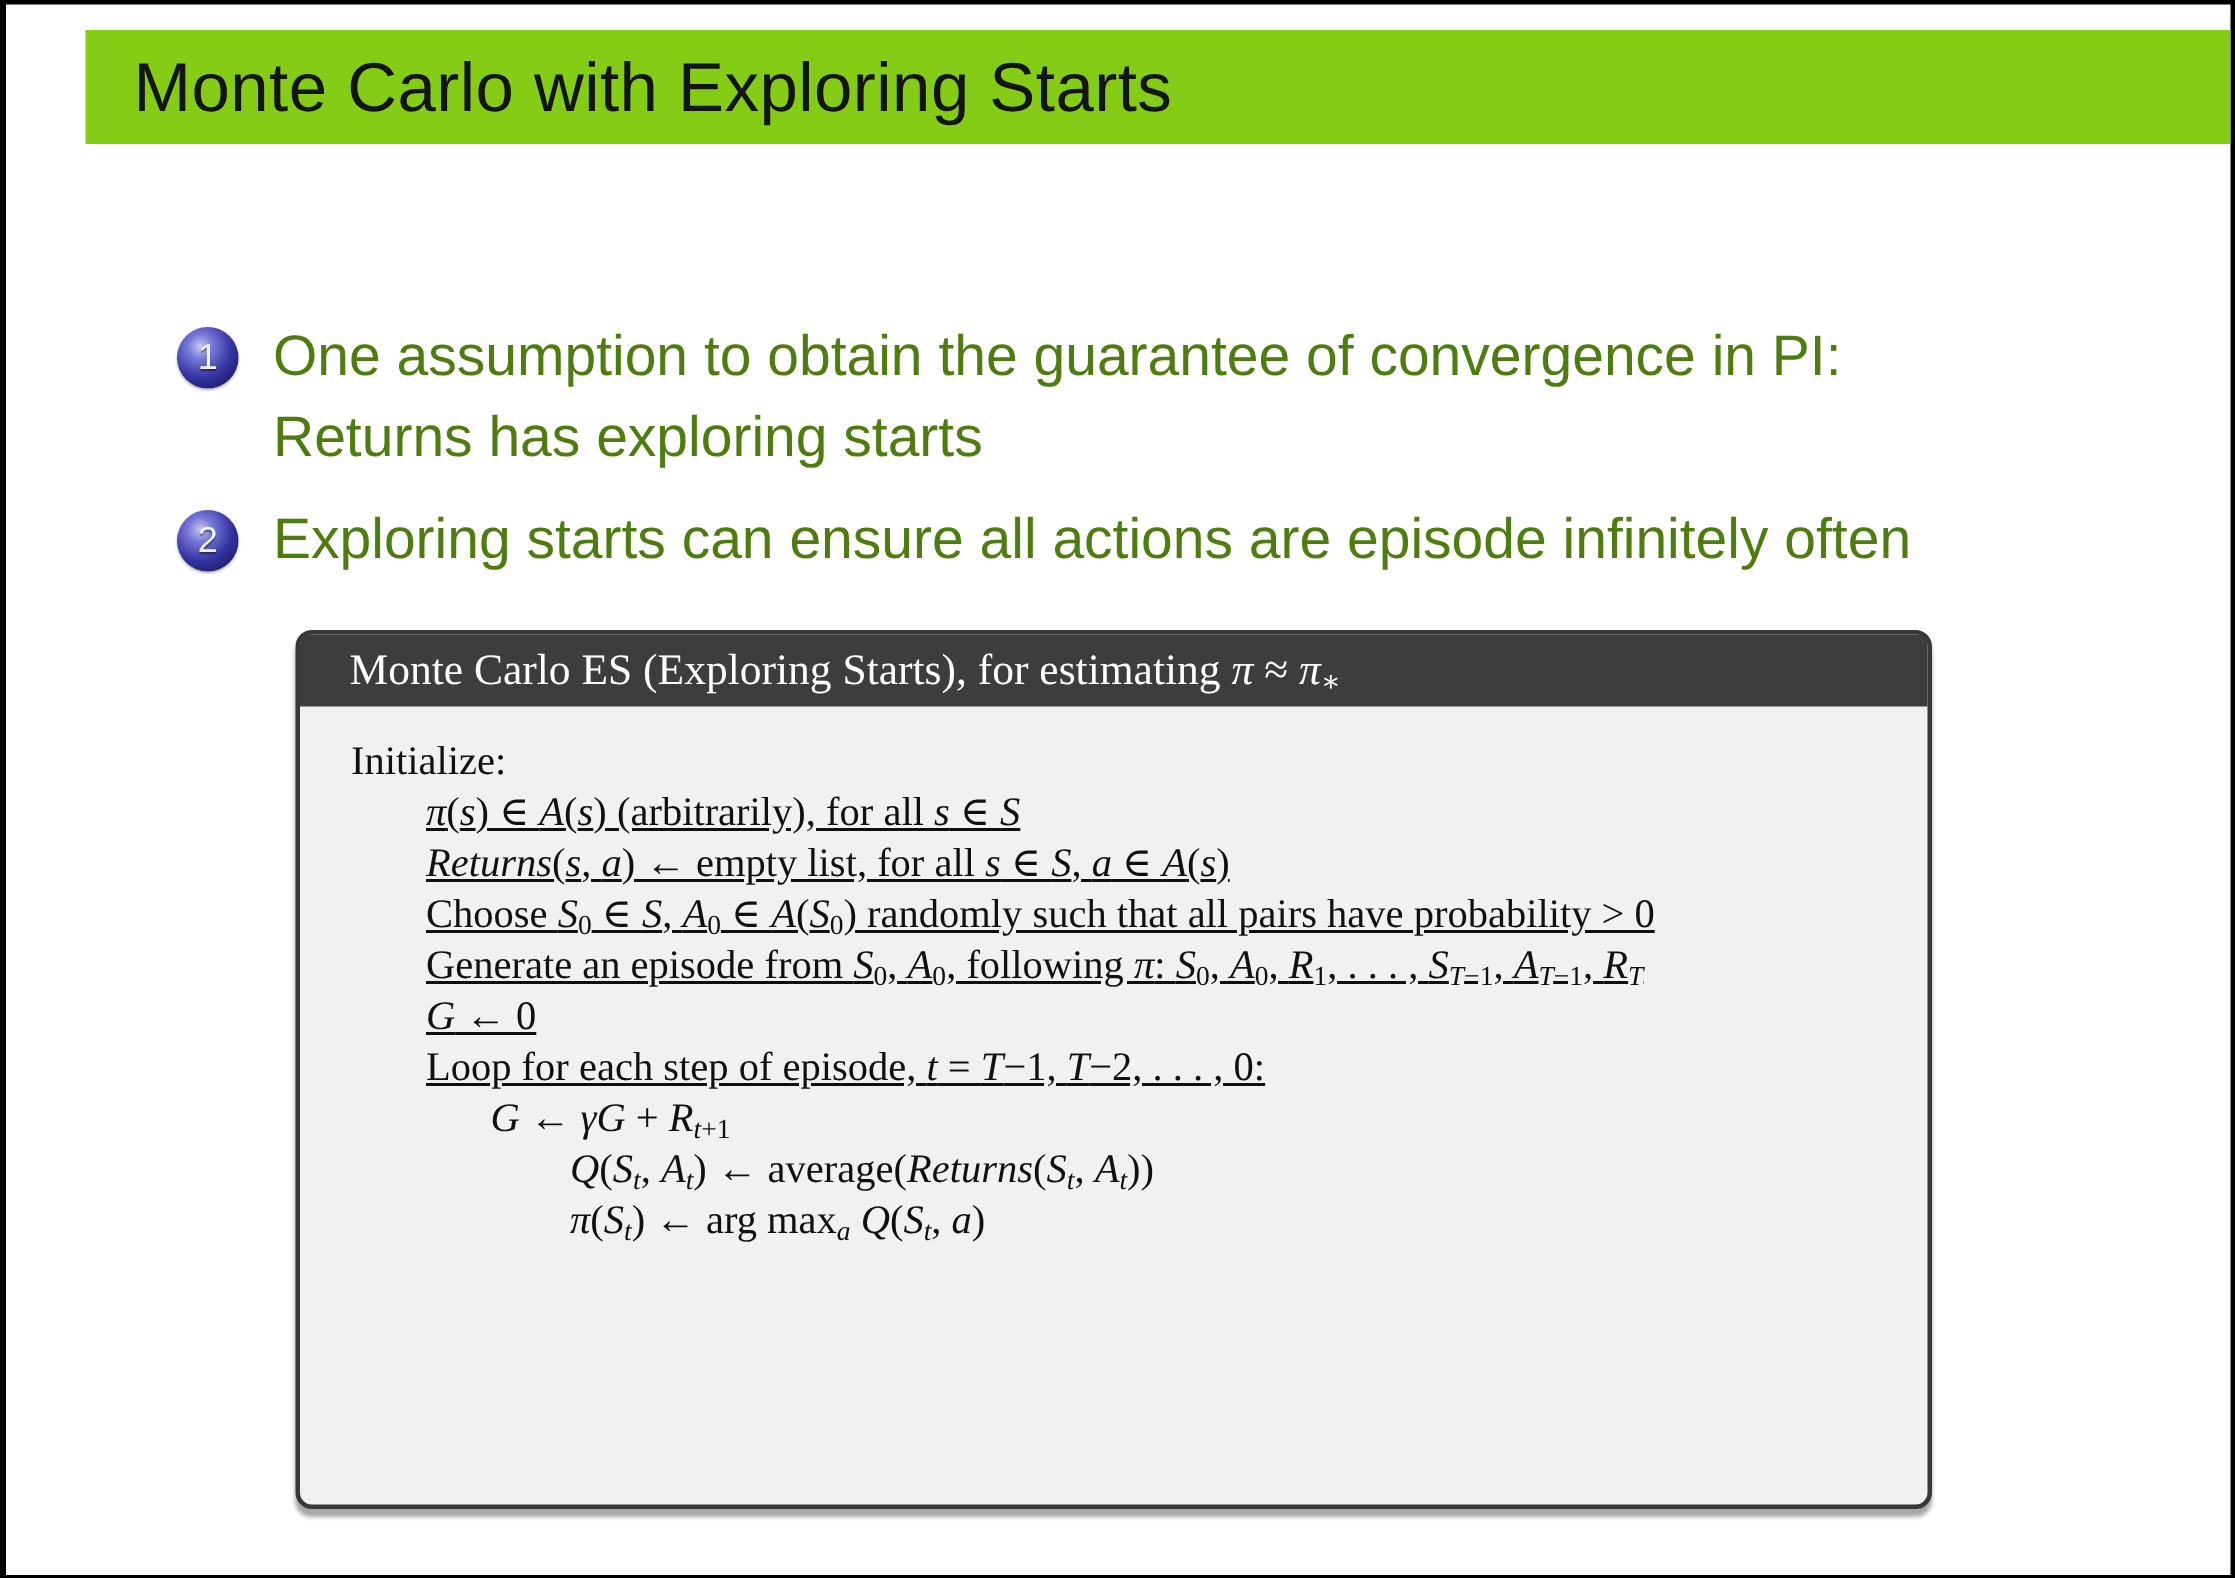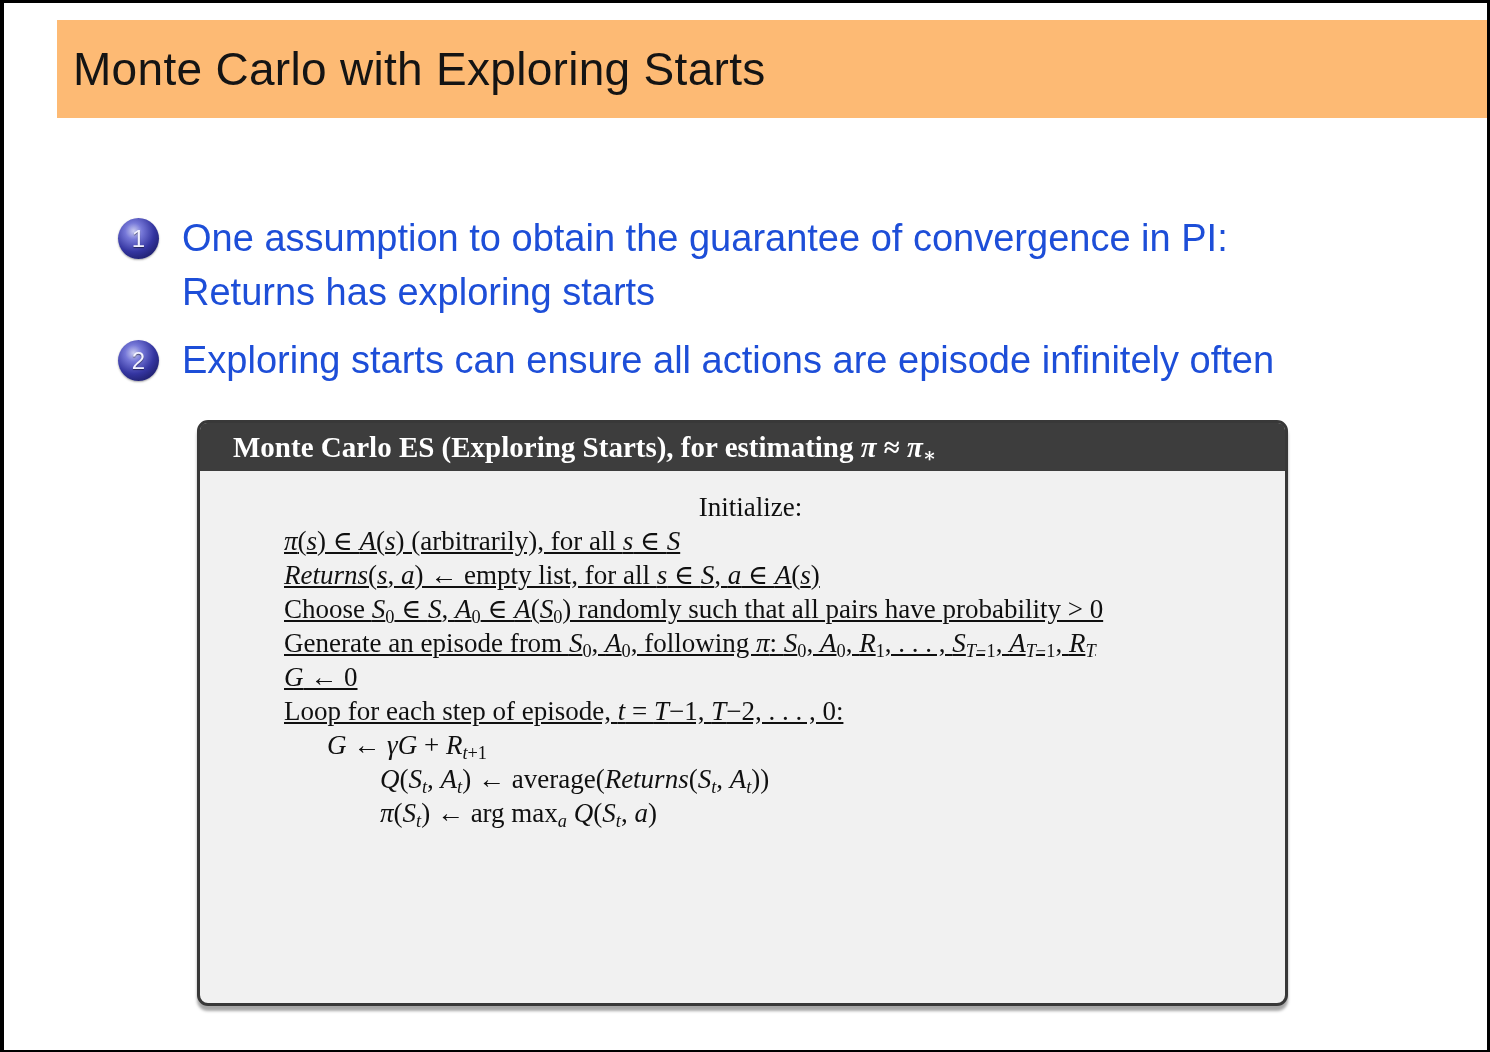--- a/index.html
+++ b/index.html
@@ -17,25 +17,25 @@
     border-bottom: 2px solid #000;
     overflow: hidden;
   }
 
   
   .title-bar {
     position: absolute;
     left: 53px;
     top: 17px;
     width: 1430px;
-    height: 98px;
-    background: #fdba74;
+    height: 76px;
+    background: #84cc16;
     display: flex;
     align-items: center;
-    padding-left: 16px;
+    padding-left: 32px;
   }
   .title-text {
     font-size: 46px;
     color: #141414;
     letter-spacing: 0.3px;
   }
 
   
   .bullet-item {
     position: absolute;
@@ -59,21 +59,21 @@
     justify-content: center;
     color: #f2f2ff;
     font-size: 24px;
     text-shadow: 0 1px 1px rgba(0,0,0,0.5);
   }
 
   .bullet-text {
     margin-left: 23px;
     font-size: 38px;
     line-height: 54px;
-    color: #1d4ed8;
+    color: #4d7c0f;
   }
 
   
   .alg-box {
     position: absolute;
     left: 193px;
     top: 417px;
     width: 1091px;
     height: 586px;
     background: #f1f1f1;
@@ -83,32 +83,32 @@
   }
   .alg-header {
     height: 48px;
     background: #3d3d3d;
     border-radius: 7px 7px 0 0;
     display: flex;
     align-items: center;
     padding-left: 33px;
     color: #ffffff;
     font-family: "Liberation Serif", "DejaVu Serif", serif;
-    font-weight: bold;
+    font-weight: normal;
     font-size: 29px;
   }
   .alg-body {
     padding: 19px 18px 0 34px;
     font-family: "Liberation Serif", "DejaVu Serif", serif;
     font-size: 27px;
     color: #101010;
   }
   .alg-line { line-height: 34px; white-space: nowrap; }
   .alg-line.gap { margin-top: 17px; }
-  .ind0 { padding-left: 0; text-align: center; }
+  .ind0 { padding-left: 0; }
   .ind1 { padding-left: 50px; text-decoration: underline; }
   .ind2 { padding-left: 93px; }
   .ind3 { padding-left: 146px; }
 
   .alg-body sub, .alg-header sub {
     font-size: 68%;
     vertical-align: -0.25em;
     line-height: 0;
   }
   .alg-body i, .alg-header i { font-style: italic; }

